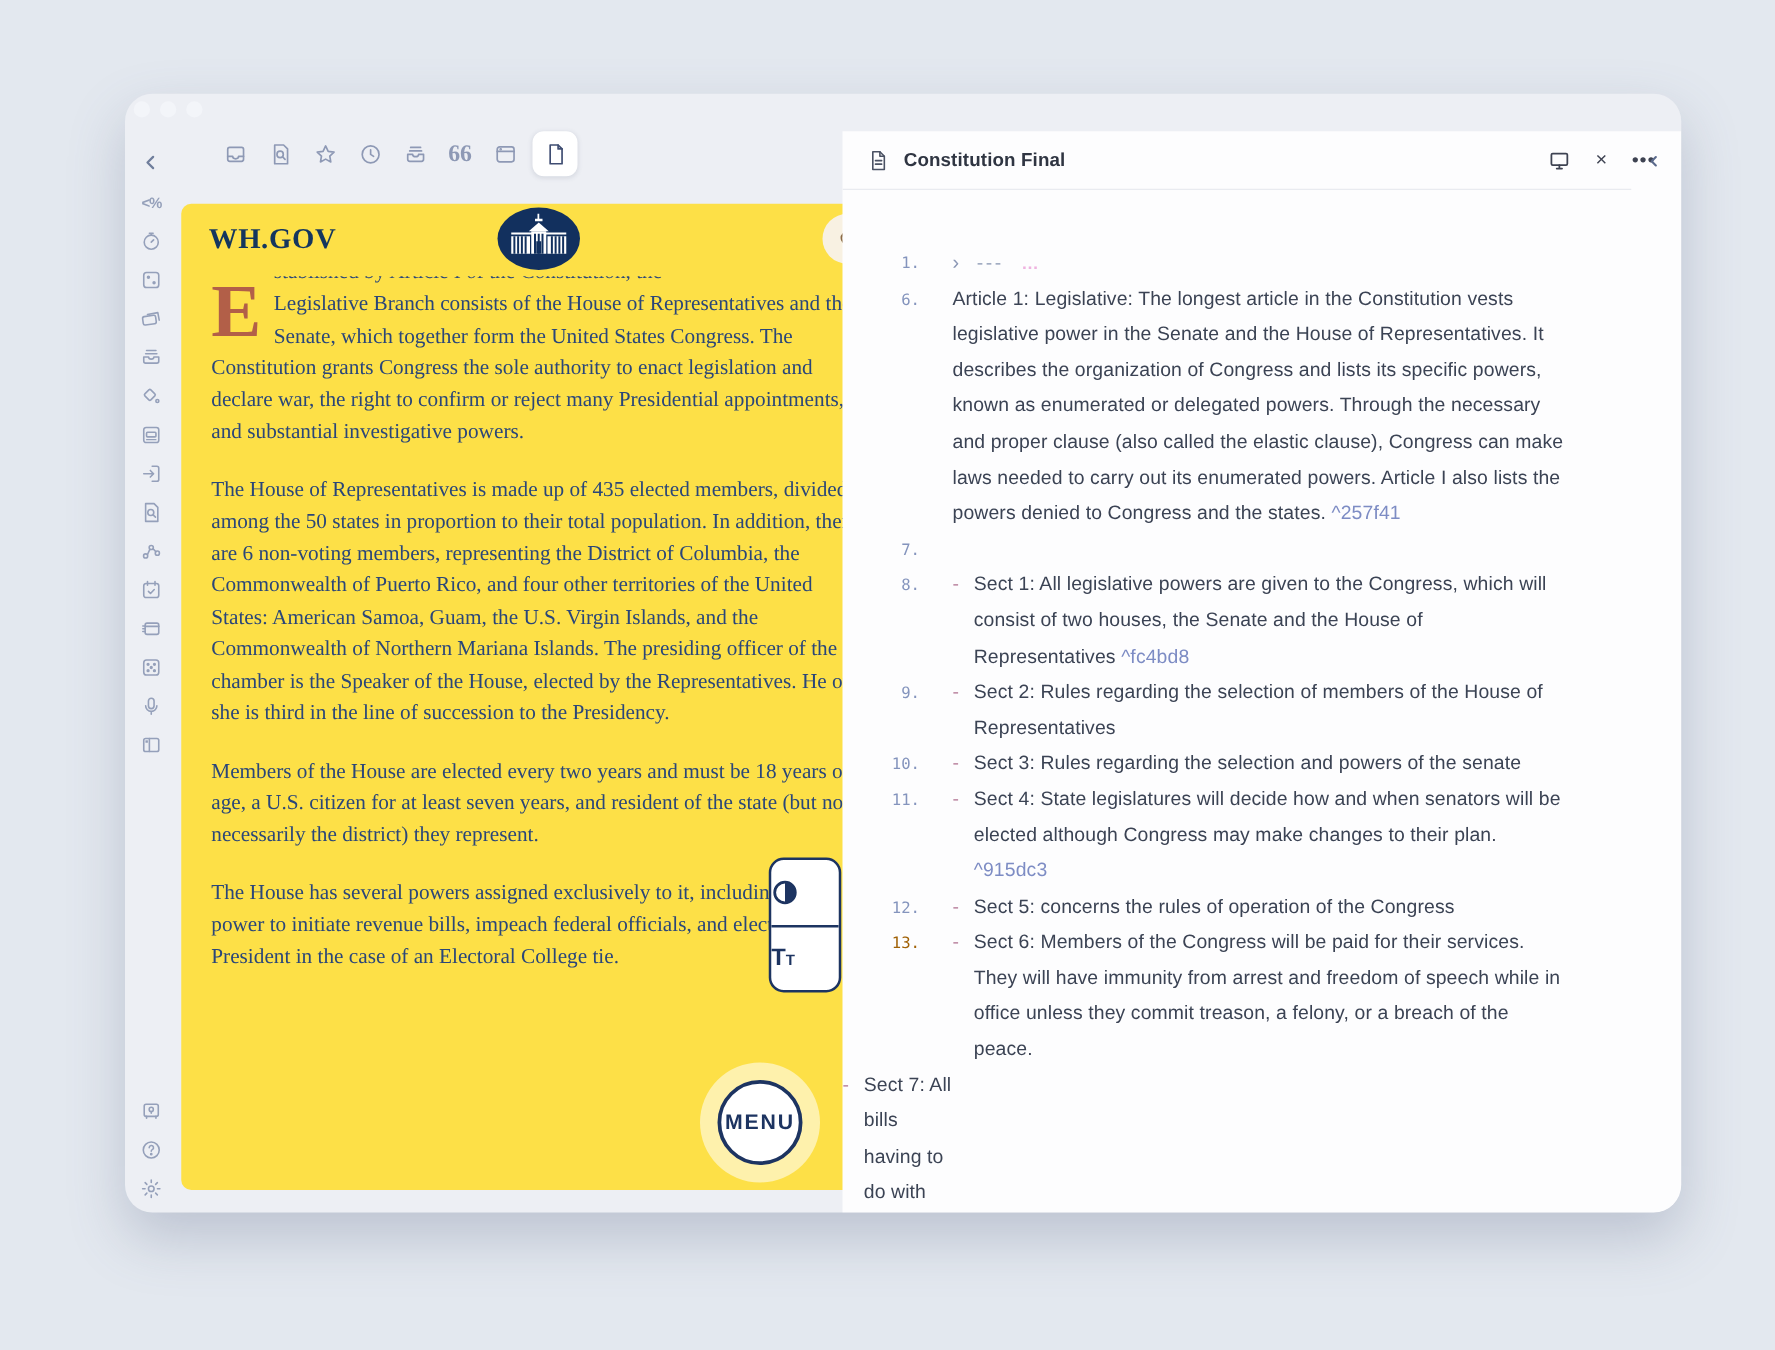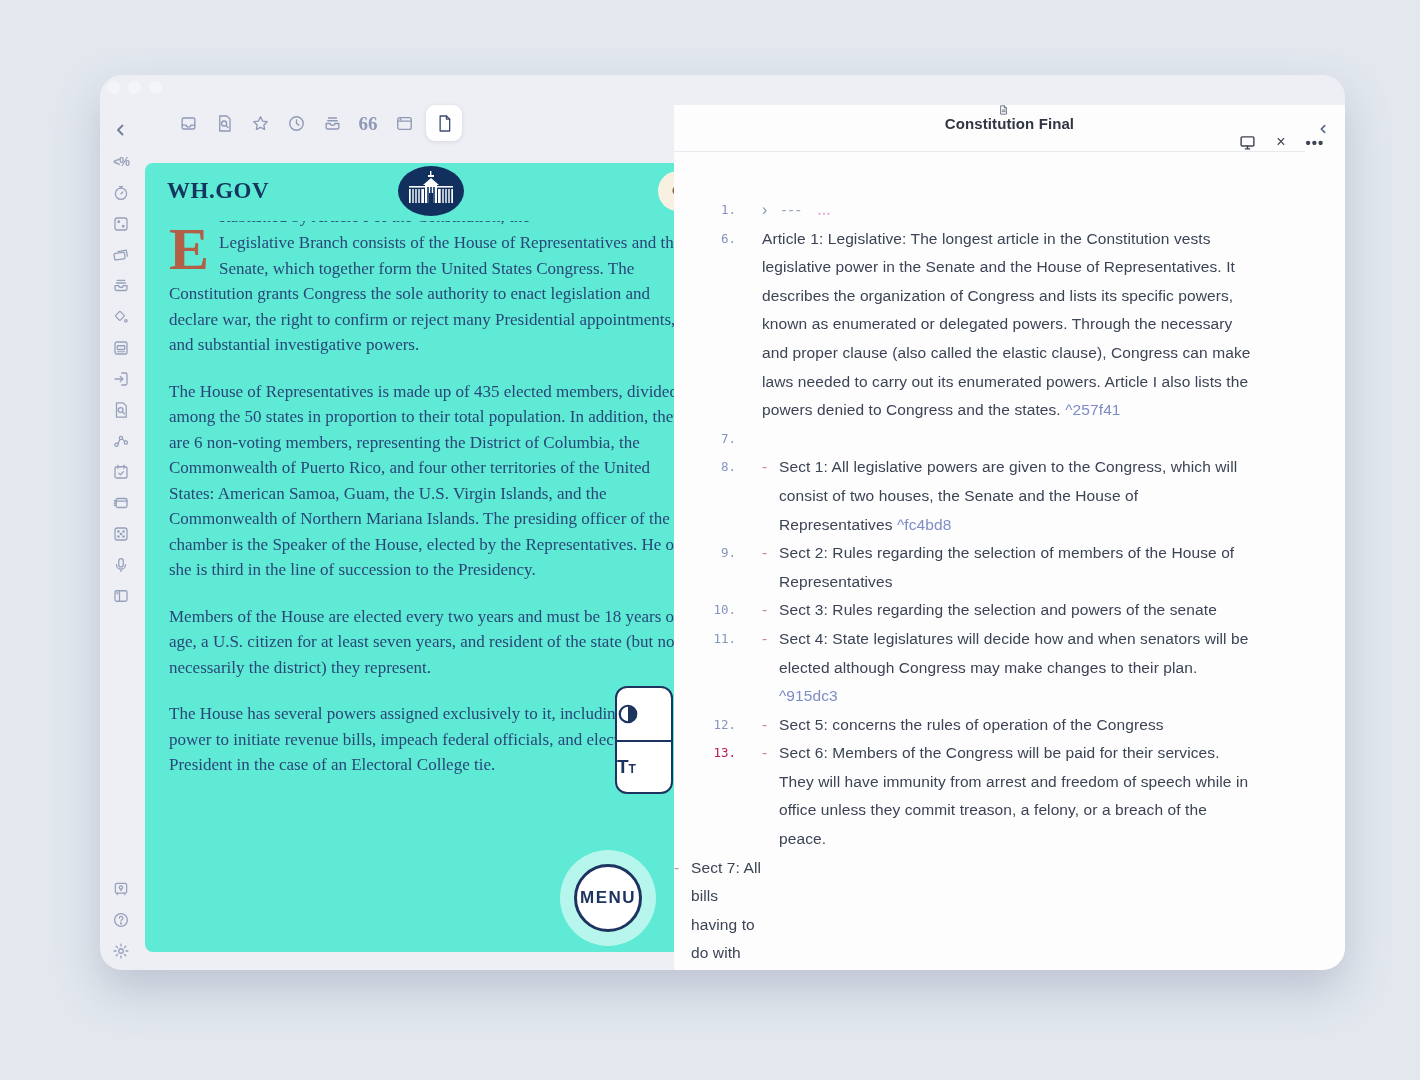--- a/index.html
+++ b/index.html
@@ -25,21 +25,21 @@
   
   .toolbar { position:absolute; left:74px; top:30px; display:flex; align-items:center; gap:8px;justify-content:center; }
   .tbtn { width:28px; height:36px; display:flex; align-items:center; justify-content:center;
     color:#8e99b5; cursor:pointer; border-radius:9px; }
   .tbtn svg { width:19px; height:19px; }
   .tbtn.active { width:36px; background:#ffffff; color:#3f4d72; box-shadow:0 1px 4px rgba(60,70,100,.14); }
   .tbtn .quote-glyph { font-family:"Liberation Serif", serif; font-weight:bold; font-size:19px; line-height:1; }
 
   
   .webpanel { position:absolute; left:45px; top:88px; width:571px; height:789px;
-    background:#5eead4; border-radius:8px; overflow:hidden; }
+    background:#fde047; border-radius:8px; overflow:hidden; }
   .web-header { position:relative; height:56px; display:flex; align-items:center; padding:0 22px; }
   .brand { font-family:"Liberation Serif", serif; font-weight:bold; font-size:23px; letter-spacing:.5px; color:#14365e; }
   .wh-logo { position:absolute; left:50%; top:50%; transform:translate(-50%,-50%); width:68px; height:52px; }
   .search-btn { position:absolute; right:18px; top:50%; transform:translateY(-50%); width:40px; height:40px;
     border-radius:50%; background:#f8f1e2; display:flex; align-items:center; justify-content:center; cursor:pointer; }
   .search-btn svg { width:17px; height:17px; color:#8a6a45; }
 
   .web-body { padding:2px 24px 0 24px; font-family:"Liberation Serif", serif; font-size:17px;
     line-height:25.5px; color:#2a4679; }
   .web-body p { margin-bottom:21px; }
@@ -58,36 +58,36 @@
   .tt-glyph small { font-size:12px; font-weight:bold; }
 
   .menu-btn { position:absolute; left:429px; top:701px; width:68px; height:68px; border-radius:50%;
     background:#ffffff; border:3px solid #1d3461; display:flex; align-items:center; justify-content:center;
     cursor:pointer; box-shadow:0 0 0 14px rgba(255,255,255,.55); }
   .menu-btn span { font-size:17px; font-weight:bold; letter-spacing:1.5px; color:#1d3461; }
 
   
   .editor { position:absolute; left:574px; top:30px; width:671px; height:865px;
     background:#fdfdfe; border-radius:0 0 22px 0; overflow:hidden; }
-  .ed-header { position:relative; height:47px; display:flex; align-items:center; padding:0 20px;flex-direction:column; }
+  .ed-header { position:relative; height:47px; display:flex; align-items:center; padding:0 20px; }
   .ed-header::after { content:""; position:absolute; left:0; right:40px; bottom:0; height:1px; background:#e9ebf0; }
   .ed-doc-icon { width:17px; height:17px; color:#4a5163; margin-right:12px; }
   .ed-title { font-size:15px; color:#2f3542; font-weight:bold; letter-spacing:.1px; }
   .ed-actions { margin-left:auto; display:flex; align-items:center; gap:14px; color:#3e4352; }
   .ed-actions .abtn { width:20px; height:20px; display:flex; align-items:center; justify-content:center; cursor:pointer; }
   .ed-actions svg { width:17px; height:17px; }
   .close-glyph { font-size:16px; color:#3e4352; }
   .more-glyph { font-size:15px; font-weight:bold; letter-spacing:1px; color:#3e4352; }
   .panel-collapse { position:absolute; right:14px; top:16px; width:16px; height:16px; color:#5b6a8c; cursor:pointer; }
 
   .ed-body { padding:44px 0 0 0; }
   .ed-row { display:grid; grid-template-columns:88px 1fr; }
   .gutter { font-family:"DejaVu Sans Mono", monospace; font-size:12.5px; color:#8494bd;
     text-align:right; padding-right:26px; line-height:28.6px; }
-  .gutter.active { color:#be185d; }
+  .gutter.active { color:#a16207; }
   .ed-content { font-size:15.5px; line-height:28.6px; color:#3b4354; max-width:494px; letter-spacing:.1px; }
   .ed-content.li { position:relative; padding-left:17px; }
   .li-dash { position:absolute; left:0; top:0; color:#bd88a2; }
   .block-ref { color:#7d8cc4;margin-top:40px; }
   .fold-chevron { color:#8b97b5; font-size:16px; margin-right:14px; }
   .fold-dashes { color:#9aa6bd; letter-spacing:2px; margin-right:14px; }
   .fold-dots { color:#efb3e0; font-weight:bold; letter-spacing:1px; font-size:14px; }
 </style>
 </head>
 <body>

